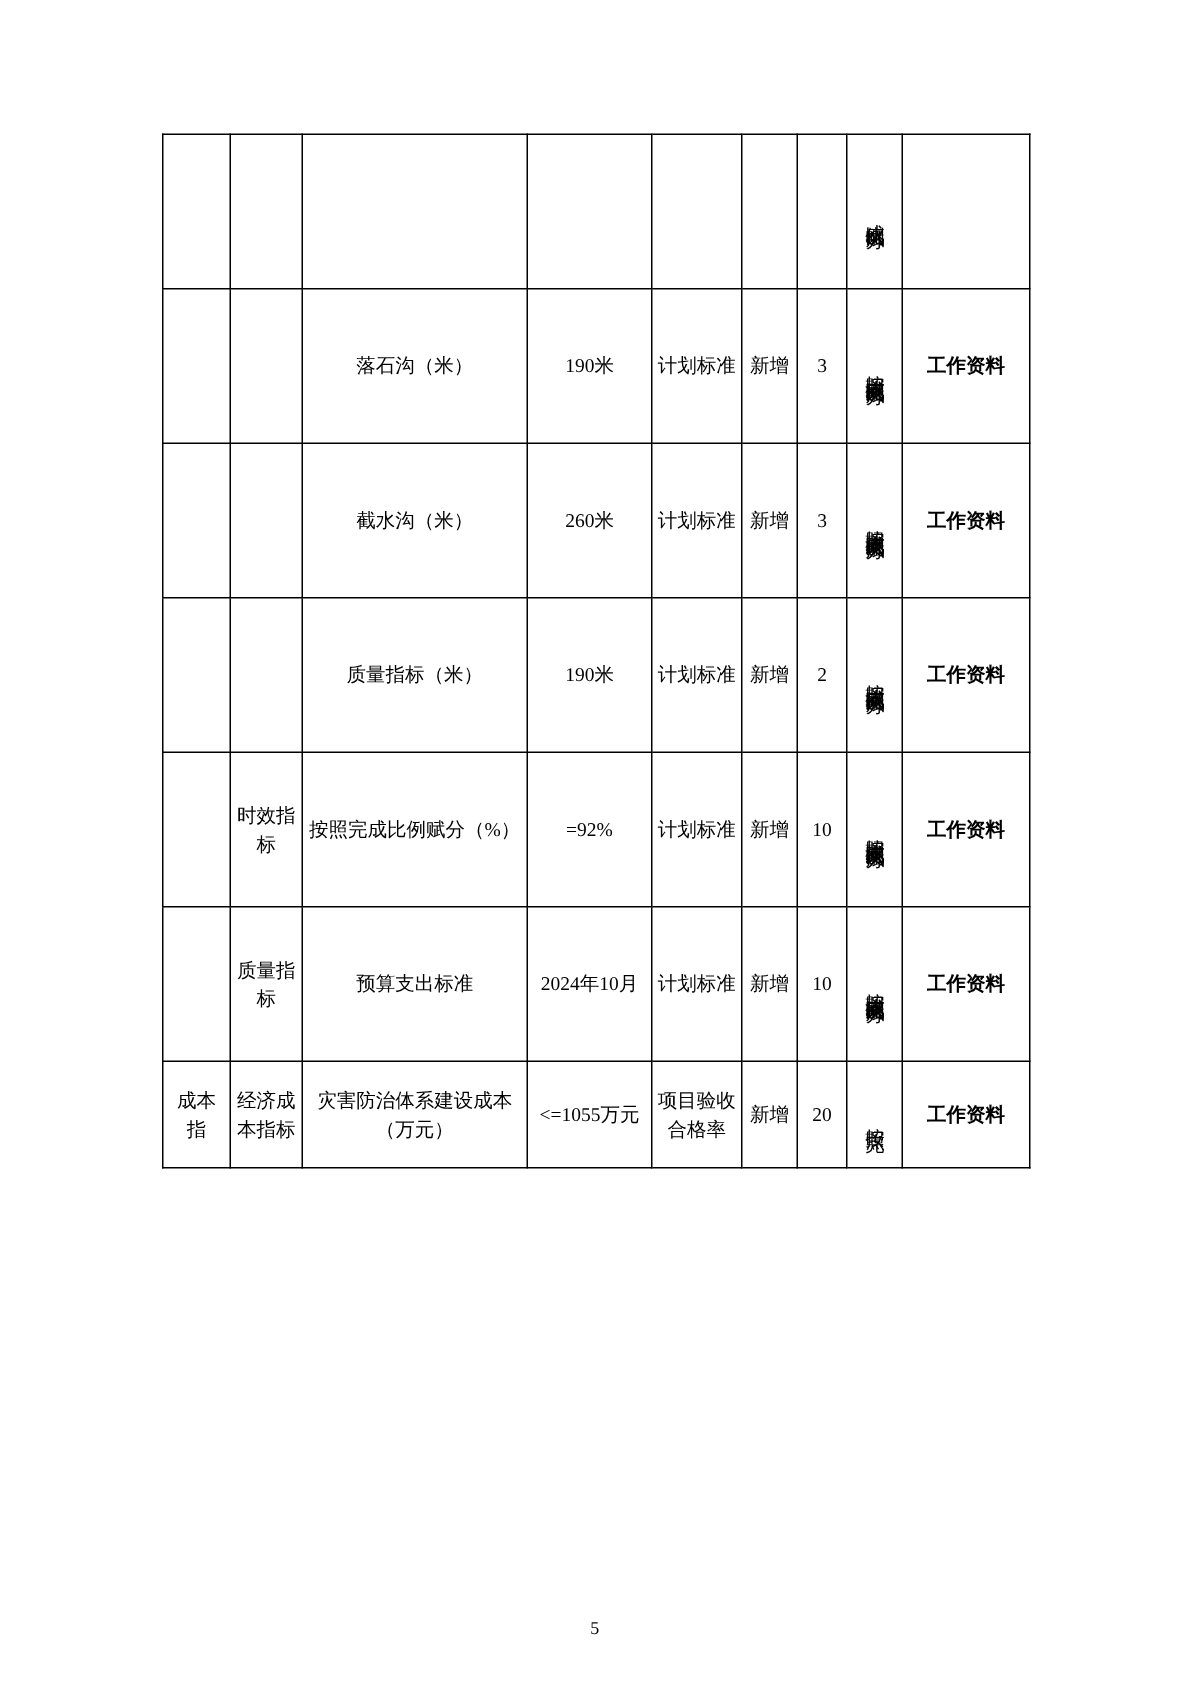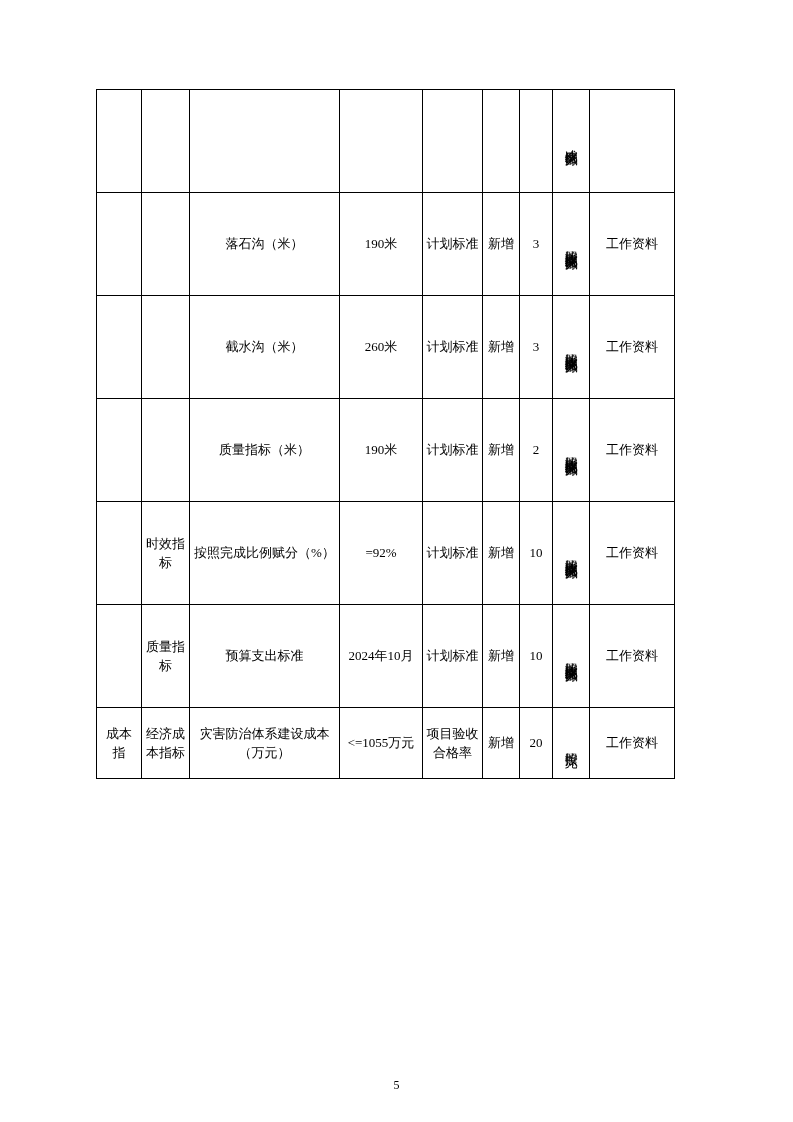--- a/index.html
+++ b/index.html
@@ -16,21 +16,21 @@
     overflow: hidden;
   }
   .page {
     position: relative;
     width: 793px;
     height: 1122px;
     box-sizing: border-box;
   }
   table.perf-table {
     position: absolute;
-    left: 96px;
+    left: 108px;
     top: 89px;
     width: 578px;
     border-collapse: collapse;
     table-layout: fixed;
   }
   table.perf-table td {
     border: 1px solid #000000;
     vertical-align: middle;
     text-align: center;
     font-size: 13px;
@@ -78,20 +78,21 @@
     text-align: center;
     font-size: 13px;
     line-height: 1.55;
     padding: 4px 6px;
   }
   .src-cell {
     font-size: 13px;
     line-height: 1.6;
     word-break: break-all;
     padding: 4px 8px;
+    font-weight: bold;
   }
   .page-number {
     position: absolute;
     left: 0;
     right: 0;
     top: 1078px;
     text-align: center;
     font-size: 12px;
     font-family: "Liberation Serif", "DejaVu Serif", serif;
   }

